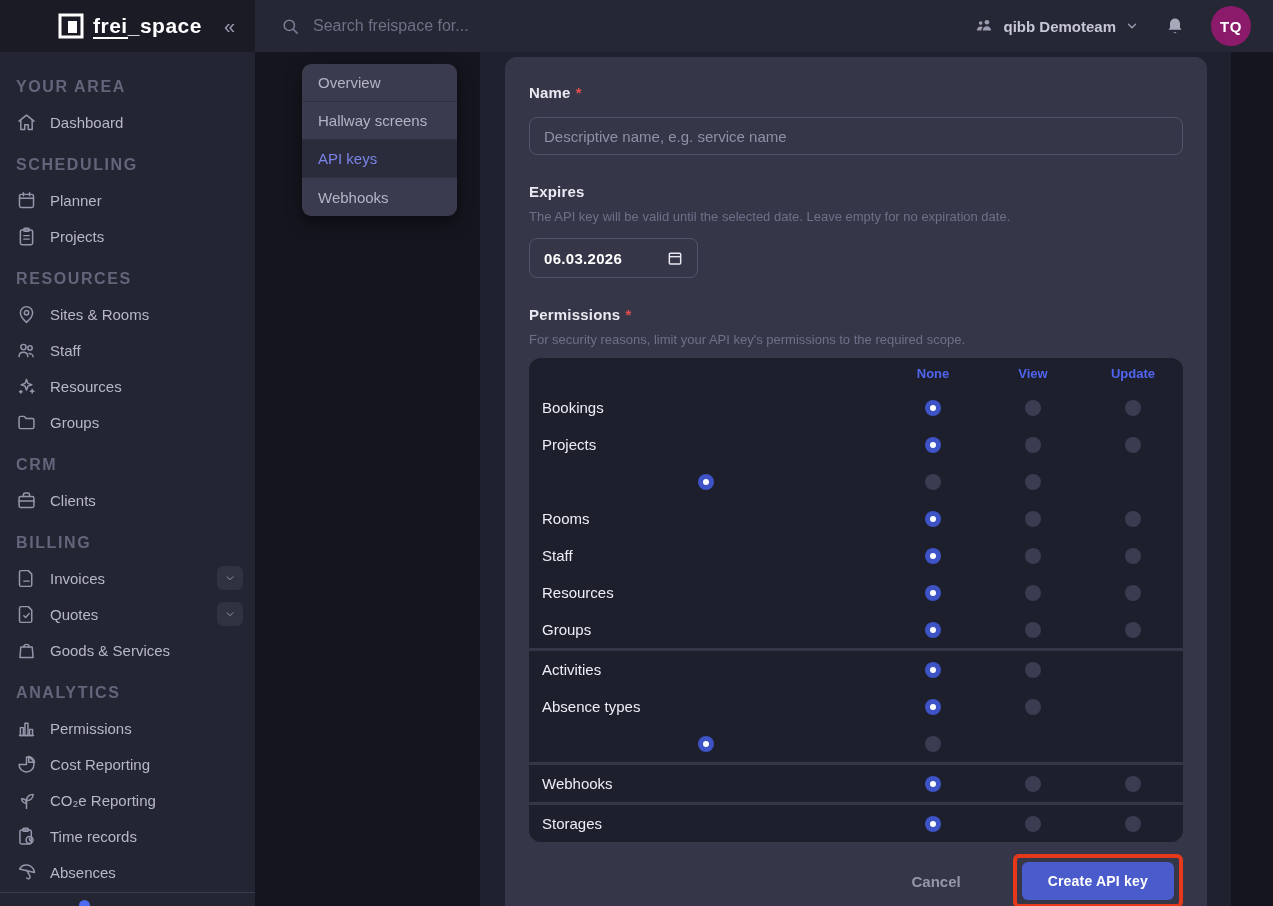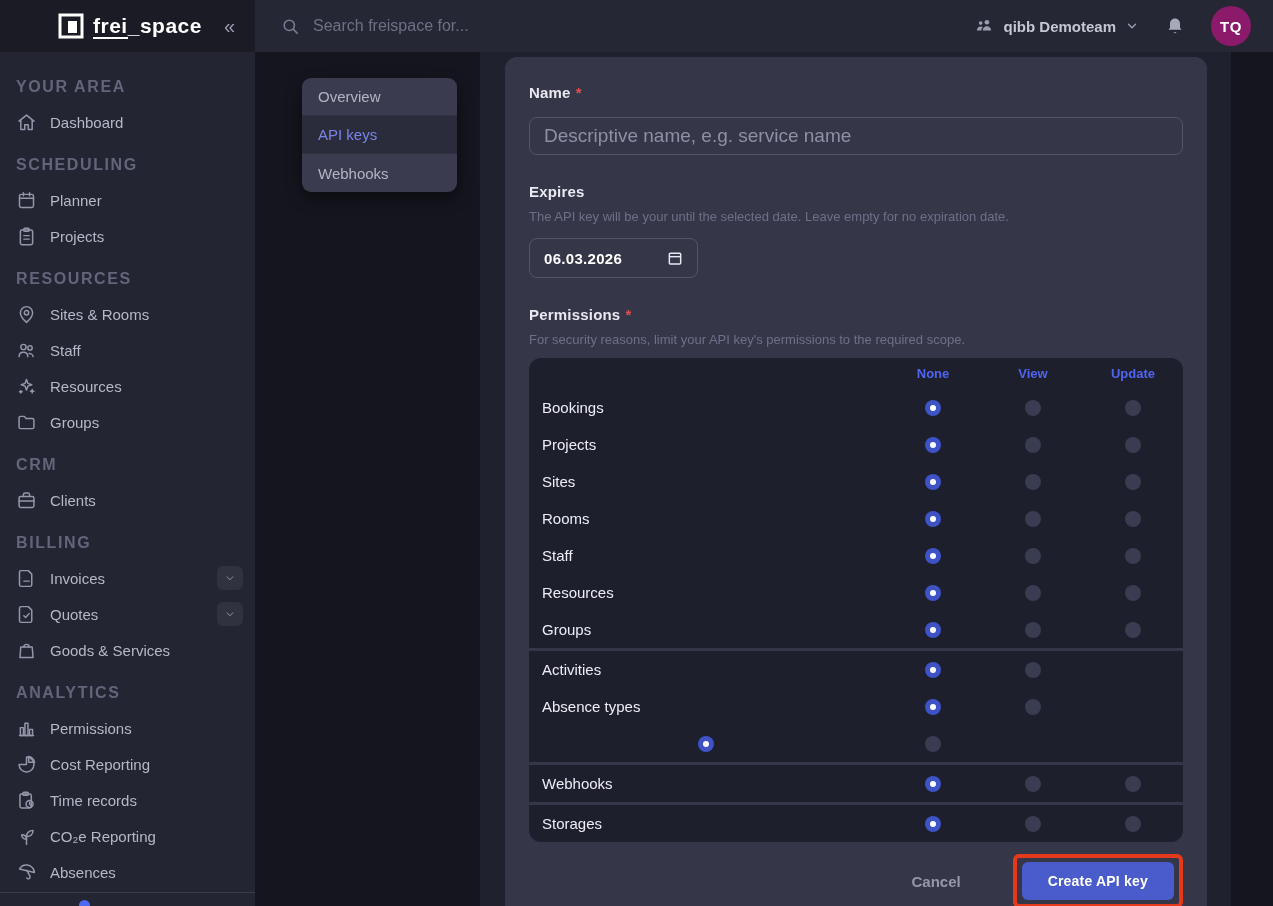--- a/index.html
+++ b/index.html
@@ -45,33 +45,33 @@
   .exp-btn { width:26px; height:24px; border:none; border-radius:6px; background:#31323F;
     color:#9B9CB0; cursor:pointer; display:flex; align-items:center; justify-content:center; }
   .sidebar-divider { position:absolute; left:0; right:0; bottom:13px; border-top:1px solid #3A3B4C; }
   .sidebar-dot { position:absolute; left:79px; bottom:-5px; width:11px; height:11px;
     border-radius:50%; background:#4E6AF0; }
 
   
   .content { flex:1; position:relative; background:#14151E; }
   .container-strip { position:absolute; left:225px; top:0; width:751px; height:100%; background:#20212E; }
 
-  .settings-menu { position:absolute; left:47px; top:26px; width:155px; background:#3A3B4E;
+  .settings-menu { position:absolute; left:47px; top:12px; width:155px; background:#3A3B4E;
     border-radius:9px; overflow:hidden; box-shadow:0 6px 16px rgba(0,0,0,.45); }
   .menu-item { height:38px; display:flex; align-items:center; padding:0 16px; font-size:15px;
     color:#B3B4C4; cursor:pointer; border-bottom:1px solid #30313F; }
   .menu-item:last-child { border-bottom:none; }
   .menu-item.active { background:#2A2B3B; color:#7B84E8; }
 
   .panel { position:absolute; left:250px; top:5px; width:702px; height:849px; background:#353648;
     border-radius:12px 12px 0 0; padding:27px 24px 0 24px; overflow:hidden; }
   .f-label { display:block; color:#E9E9F2; font-size:15px; font-weight:700; letter-spacing:.2px; }
   .req { color:#E14F4F; margin-left:5px; font-weight:700; }
   .text-input { width:654px; height:38px; margin-top:16px; background:transparent;
-    border:1px solid #53546B; border-radius:8px; color:#E9E9F2; font-size:19px;
+    border:1px solid #53546B; border-radius:8px; color:#E9E9F2; font-size:15px;
     padding:0 14px; outline:none; font-family:inherit; }
   .text-input::placeholder { color:#8F90A5; }
   .helper { color:#6E7088; font-size:13px; margin-top:9px; }
   .mt28 { margin-top:28px; }
   .date-input { margin-top:14px; width:169px; height:40px; border:1px solid #53546B;
     border-radius:8px; display:flex; align-items:center; justify-content:space-between;
     padding:0 14px; cursor:pointer; }
   .date-value { color:#FFFFFF; font-size:15px; font-weight:700; letter-spacing:.3px; }
 
   .perm-table { margin-top:11px; width:654px; background:#1D1F2D; border-radius:12px; overflow:hidden; }
@@ -295,67 +295,68 @@
               <svg width="21" height="21" viewBox="0 0 24 24" fill="none" stroke="currentColor" stroke-width="1.7" stroke-linecap="round" stroke-linejoin="round">
                 <path d="M12 12V3.5A8.5 8.5 0 1 1 3.5 12z"></path>
                 <path d="M14.5 2.8a8.5 8.5 0 0 1 6.7 6.7h-6.7z"></path>
               </svg>
             </span>
             <span class="side-label">Cost Reporting</span>
           </div>
           <div class="side-item">
             <span class="icn">
               <svg width="21" height="21" viewBox="0 0 24 24" fill="none" stroke="currentColor" stroke-width="1.7" stroke-linecap="round" stroke-linejoin="round">
+                <path d="M12 21v-9"></path>
+                <path d="M12 12c0-4 3-7 7.5-7 0 4.5-3 7.5-7.5 7z"></path>
+                <path d="M12 15c0-3-2.3-5-5.5-5 0 3 2.3 5.3 5.5 5z"></path>
+              </svg>
+            </span>
+            <span class="side-label">CO₂e Reporting</span>
+          </div>
+          <div class="side-item">
+            <span class="icn">
+              <svg width="21" height="21" viewBox="0 0 24 24" fill="none" stroke="currentColor" stroke-width="1.7" stroke-linecap="round" stroke-linejoin="round">
                 <rect x="4.5" y="4.5" width="13" height="16" rx="2"></rect>
                 <rect x="8" y="2.5" width="6" height="3.5" rx="1"></rect>
                 <circle cx="15.5" cy="16" r="4"></circle>
                 <path d="M15.5 14v2.2l1.6 1"></path>
               </svg>
             </span>
             <span class="side-label">Time records</span>
           </div>
           <div class="side-item">
             <span class="icn">
               <svg width="21" height="21" viewBox="0 0 24 24" fill="none" stroke="currentColor" stroke-width="1.7" stroke-linecap="round" stroke-linejoin="round">
-                <path d="M12 21v-9"></path>
-                <path d="M12 12c0-4 3-7 7.5-7 0 4.5-3 7.5-7.5 7z"></path>
-                <path d="M12 15c0-3-2.3-5-5.5-5 0 3 2.3 5.3 5.5 5z"></path>
-              </svg>
-            </span>
-            <span class="side-label">CO₂e Reporting</span>
-          </div>
-          <div class="side-item">
-            <span class="icn">
-              <svg width="21" height="21" viewBox="0 0 24 24" fill="none" stroke="currentColor" stroke-width="1.7" stroke-linecap="round" stroke-linejoin="round">
                 <path d="M13 3.5c4.8.8 8 4.5 8 8.5L4 8c1.7-3 5-5 9-4.5z"></path>
                 <path d="M12.5 9.5 16 16.5a2 2 0 0 1-3.6 1.7"></path>
               </svg>
             </span>
             <span class="side-label">Absences</span>
           </div>
         </nav>
       <div class="sidebar-divider"></div>
       <div class="sidebar-dot"></div>
     </aside>
 
     <main class="content">
       <div class="container-strip"></div>
 
       <nav class="settings-menu" id="settings-menu">
           <div class="menu-item">Overview</div>
+          <div class="menu-item">Hallway screens</div>
           <div class="menu-item active">API keys</div>
           <div class="menu-item">Webhooks</div>
         </nav>
 
       <section class="panel">
         <label class="f-label"><span>Name</span><span class="req">*</span></label>
         <input class="text-input" placeholder="Descriptive name, e.g. service name" style="">
 
         <label class="f-label mt28"><span>Expires</span></label>
-        <p class="helper">The API key will be your until the selected date. Leave empty for no expiration date.</p>
+        <p class="helper">The API key will be valid until the selected date. Leave empty for no expiration date.</p>
         <div class="date-input">
           <span class="date-value">06.03.2026</span>
           <span class="icn">
             <svg width="16" height="16" viewBox="0 0 24 24" fill="none" stroke="#E9E9F2" stroke-width="2.2">
                 <rect x="3.5" y="5" width="17" height="16" rx="1.5"></rect>
                 <line x1="3.5" y1="10" x2="20.5" y2="10"></line>
               </svg>
           </span>
         </div>
 
@@ -388,21 +389,20 @@
                   <span class="radio sel"></span>
                 </span>
                 <span class="radio-cell">
                   <span class="radio"></span>
                 </span>
                 <span class="radio-cell">
                   <span class="radio"></span>
                 </span>
               </div>
               <div class="perm-grid perm-row">
-                <span class="perm-row-label">Sites</span>
                 <span class="radio-cell">
                   <span class="radio sel"></span>
                 </span>
                 <span class="radio-cell">
                   <span class="radio"></span>
                 </span>
                 <span class="radio-cell">
                   <span class="radio"></span>
                 </span>
               </div>

